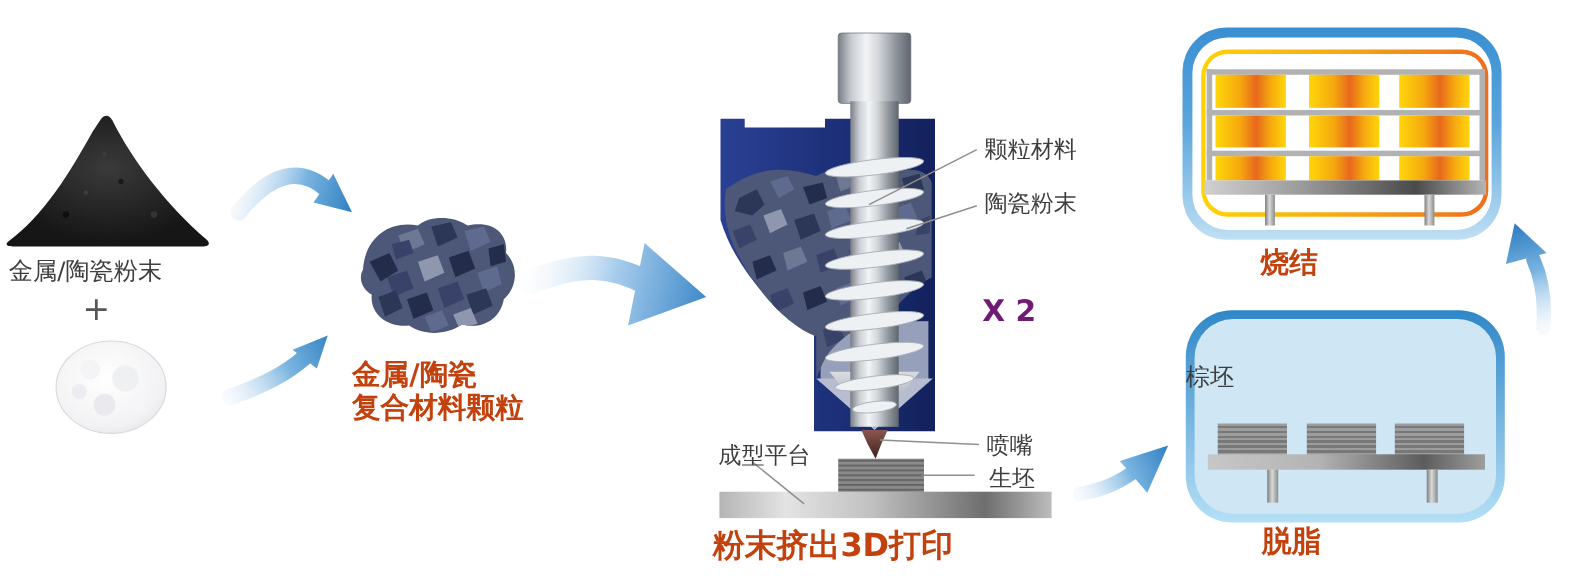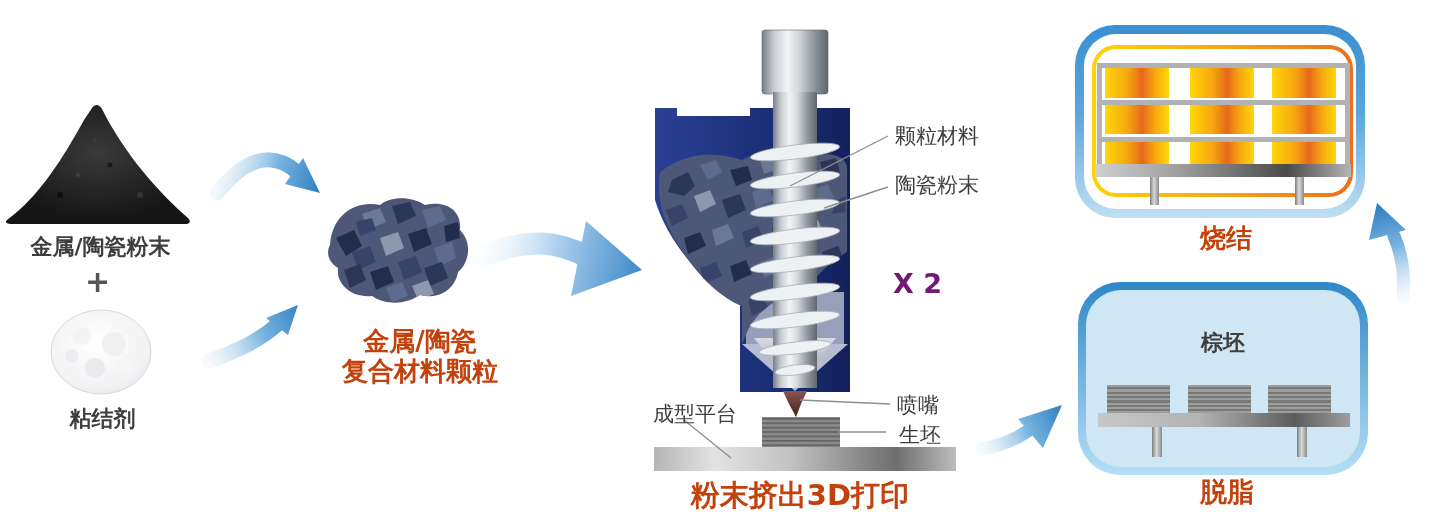--- a/index.html
+++ b/index.html
@@ -1,20 +1,20 @@
 <!DOCTYPE html>
 <html><head>
 <meta charset="utf-8">
 <style>
   html,body{margin:0;padding:0;background:#ffffff;}
   .canvas{position:relative;width:1434px;height:526px;background:#ffffff;overflow:hidden;
           font-family:"DejaVu Sans","Liberation Sans",sans-serif;}
   .art{position:absolute;left:0;top:0;}
   .lbl{position:absolute;color:#3e3e3e;white-space:nowrap;}
-  .lbl.center{text-align:center;font-weight:bold;}
+  .lbl.center{text-align:left;}
   .sm{font-size:21px;font-weight:500;}
   .md{font-size:22px;font-weight:500;}
   .bold{font-weight:700;color:#c2410c;}
   
   .furnace{position:absolute;left:1075px;top:25px;width:290px;height:193px;border-radius:40px;
            background:linear-gradient(180deg,#3a8fd2 0%,#5aa5dc 45%,#bfdff3 100%);}
   .furnace-body{position:absolute;left:9px;top:9px;right:9px;bottom:9px;border-radius:32px;background:#ffffff;}
   .heat-ring{position:absolute;left:17px;top:20px;width:261px;height:152px;border-radius:24px;
              background:linear-gradient(90deg,#ffd305 0%,#f6a713 50%,#ec6e1e 100%);}
   .heat-ring-inner{position:absolute;left:4px;top:4px;right:4px;bottom:4px;border-radius:20px;background:#ffffff;}
@@ -275,21 +275,20 @@
     <div class="d-block" style="left:110px;"></div>
     <div class="d-block" style="left:190px;"></div>
     <div class="d-shelf"></div>
     <div class="d-leg" style="left:74px;"></div>
     <div class="d-leg" style="left:219px;"></div>
     <div class="lbl md center" style="left:0;width:100%;top:46px;">棕坯</div>
   </div>
 
   <div class="lbl md center" style="left:8px;top:232px;width:185px;">金属/陶瓷粉末</div>
   <div class="lbl center" style="left:75px;top:264px;width:45px;font-size:30px;color:#555;">+</div>
-  <div class="lbl md center" style="left:40px;top:404px;width:125px;">粘结剂</div>
 
   <div class="lbl bold center" style="left:320px;top:326px;width:200px;font-size:26px;line-height:30px;">
     <span>金属/陶瓷</span><br>
     <span>复合材料颗粒</span>
   </div>
 
   <div class="lbl sm" style="left:895px;top:122px;">颗粒材料</div>
   <div class="lbl sm" style="left:895px;top:171px;">陶瓷粉末</div>
   <div class="lbl bold" style="left:893px;top:268px;font-size:27px;color:#701a75;">X 2</div>
   <div class="lbl sm" style="left:897px;top:391px;">喷嘴</div>

